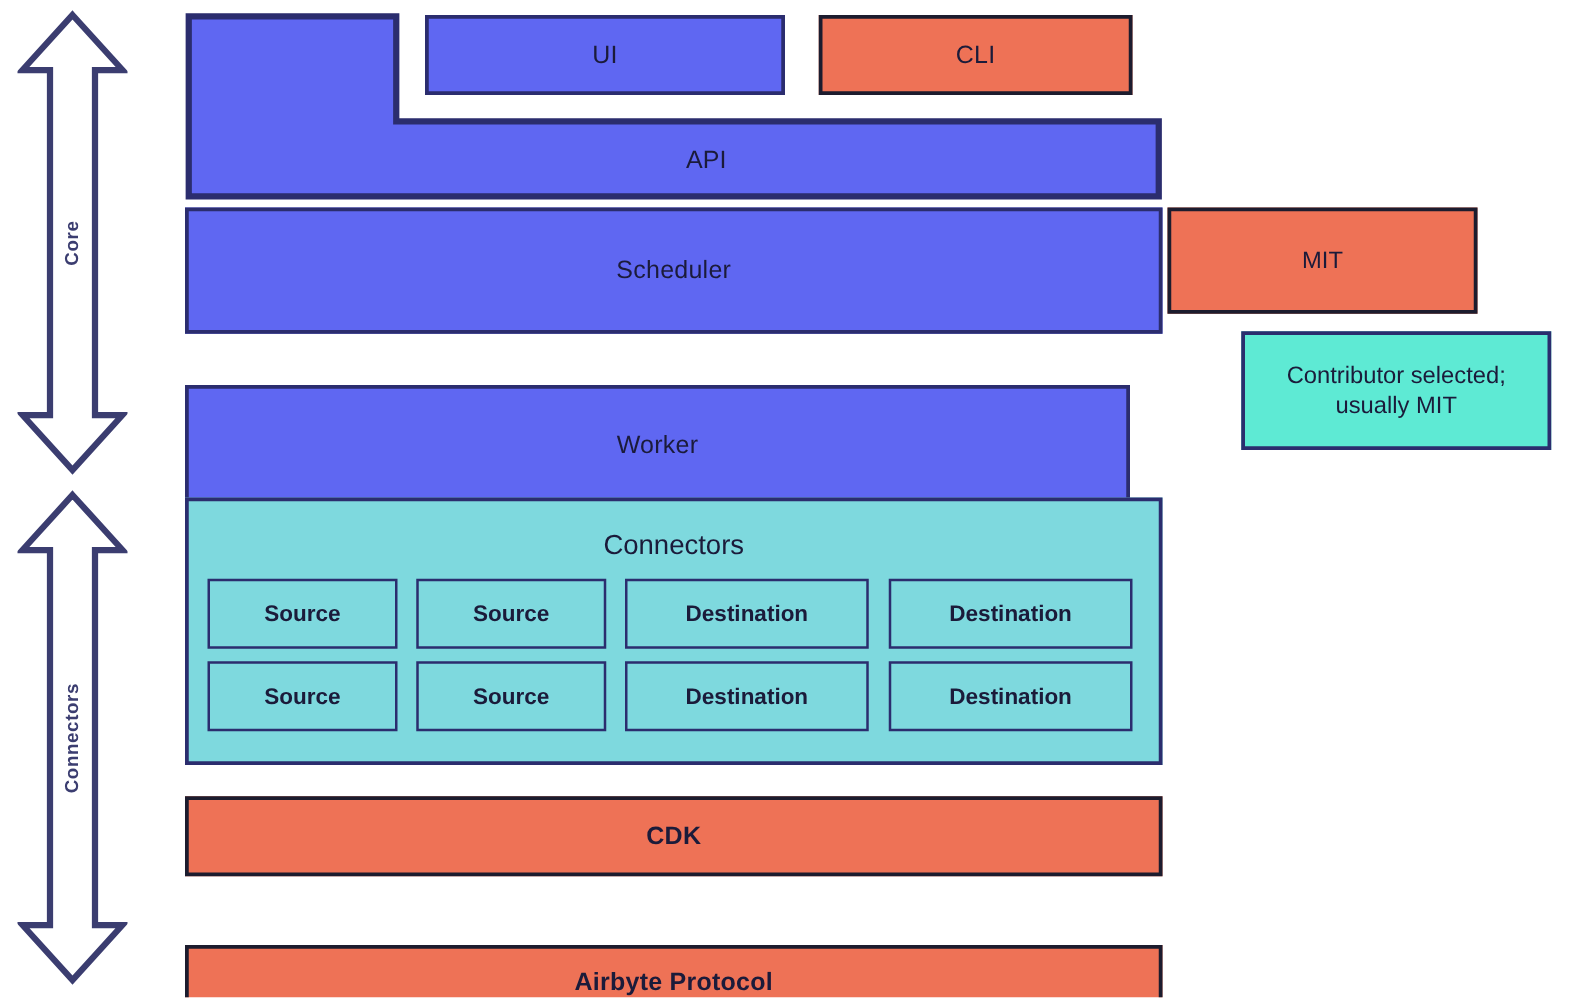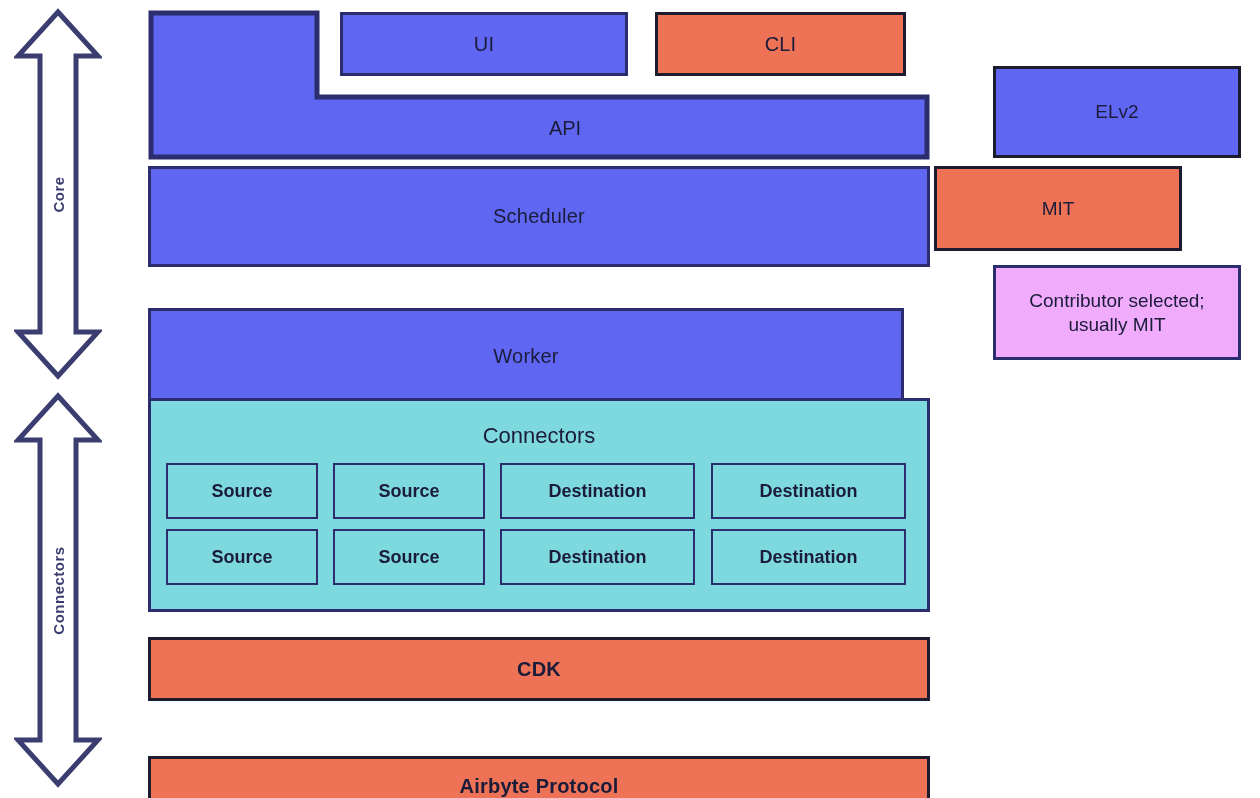--- a/index.html
+++ b/index.html
@@ -102,21 +102,21 @@
     align-items: center;
     justify-content: center;
     text-align: center;
     font-size: 19px;
     color: #1b1b3a;
     line-height: 1.22;
     padding: 0 8px;
   }
   .legend-box.blue   { background: #5f67f2; }
   .legend-box.orange { background: #ee7256; }
-  .legend-box.teal   { background: #f0abfc; border-color: #2b2d6e; }
+  .legend-box.teal   { background: #5eead4; border-color: #2b2d6e; }
 </style>
 </head>
 <body>
 
 <div id="canvas">
 
   <div class="vbracket" style="left:14px; top:8px; width:88px; height:372px;">
     <svg width="88" height="372" viewBox="0 0 88 372" aria-hidden="true">
       <polygon points="44,4 84,48 62,48 62,324 84,324 44,368 4,324 26,324 26,48 4,48" fill="#ffffff" stroke="#3b3d70" stroke-width="5" stroke-linejoin="miter"></polygon>
     </svg>
@@ -190,23 +190,20 @@
   </div>
 
   <div class="box orange bold" style="left:148px; top:637px; width:782px; height:64px;">
     <span>CDK</span>
   </div>
 
   <div class="box orange bold" style="left:148px; top:716px; width:782px; height:60px;margin-top:40px;">
     <span>Airbyte Protocol</span>
   </div>
 
-  <div class="legend-box blue" style="left:993px; top:66px; width:248px; height:92px;">
-    <span>ELv2</span>
-  </div>
 
   <div class="legend-box orange" style="left:934px; top:166px; width:248px; height:85px;">
     <span>MIT</span>
   </div>
 
   <div class="legend-box teal" style="left:993px; top:265px; width:248px; height:95px;">
     <span>Contributor selected; usually MIT</span>
   </div>
 
 </div>

